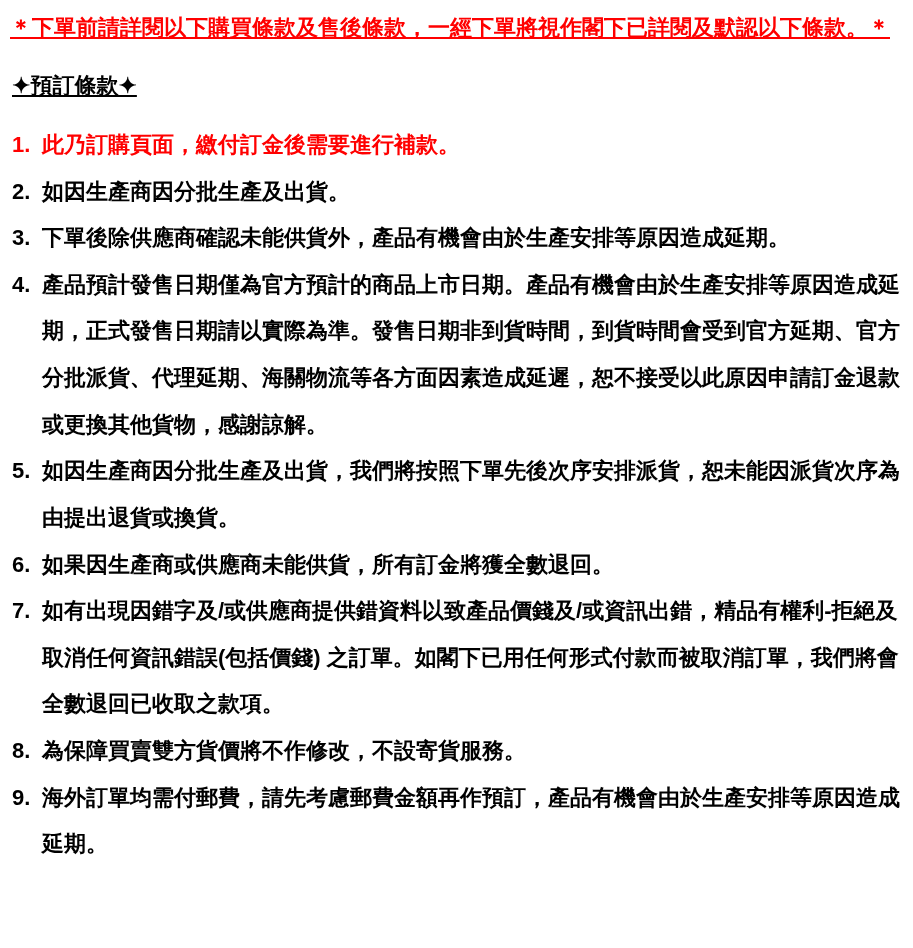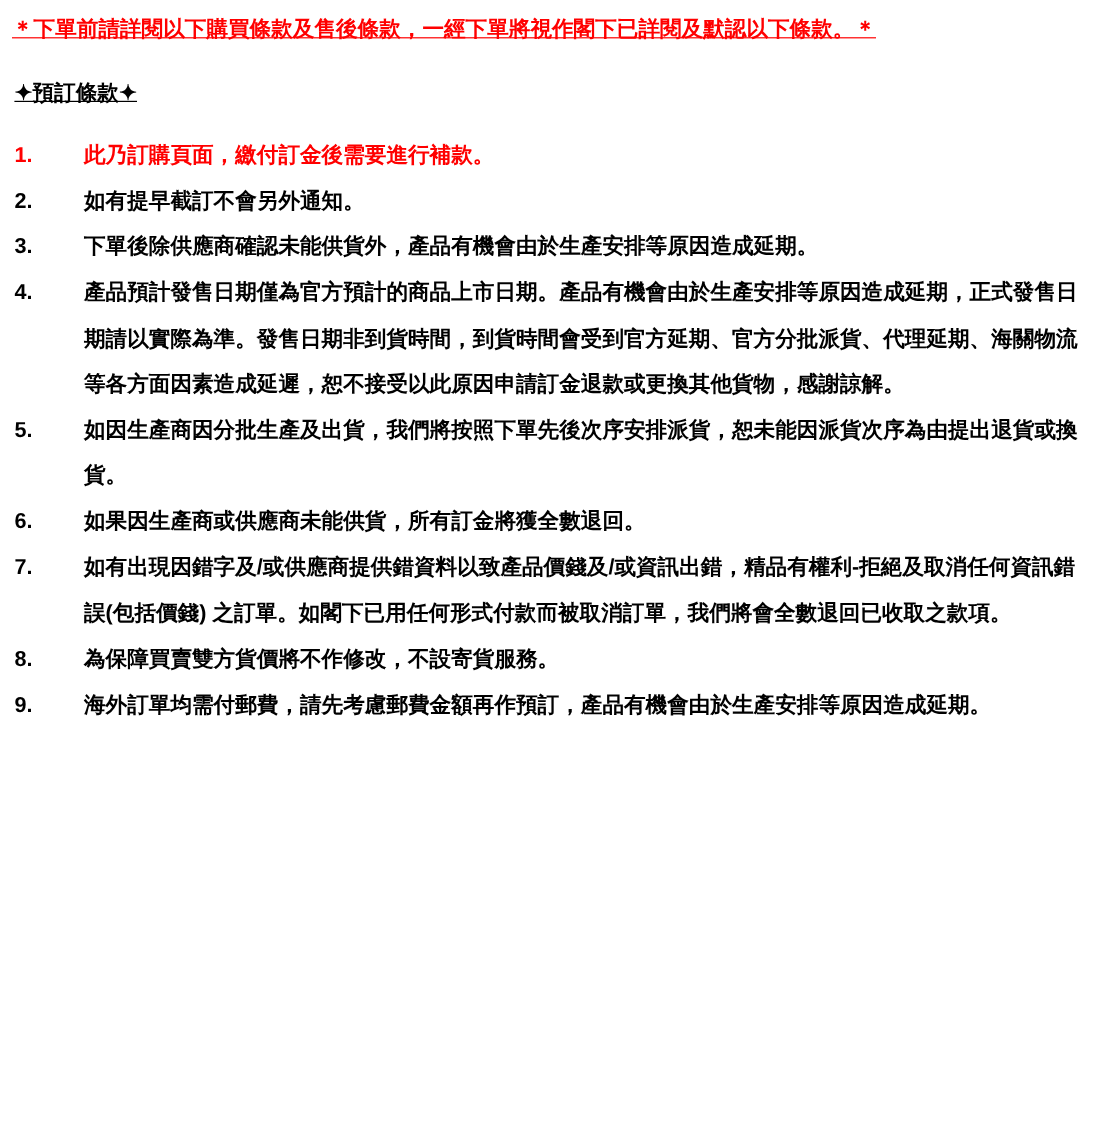--- a/index.html
+++ b/index.html
@@ -7,21 +7,21 @@
     padding: 0;
     background: #ffffff;
   }
   .page {
     box-sizing: border-box;
     width: 913px;
     min-height: 948px;
     padding: 10px 12px 10px 10px;
     font-family: "Liberation Sans", sans-serif;
     font-weight: bold;
-    font-size: 18px;
+    font-size: 22px;
     color: #000000;
     background: #ffffff;
   }
   .notice {
     color: var(--red, #ff0000);
     text-decoration: underline;
     line-height: 1.6;
     margin: 0 0 26px 0;
   }
   .section-title {
@@ -38,21 +38,20 @@
     align-items: flex-start;
     line-height: 2.12;
   }
   .term .num {
     flex: 0 0 30px;
     padding-left: 2px;
   }
   .term .term-text {
     flex: 1 1 auto;
     min-width: 0;
-    margin-left: 28px;
   }
   .term.red {
     color: var(--red, #ff0000);
   }
   .red-underline {
     color: var(--red, #ff0000);
     text-decoration: underline;
   }
   .link {
     color: var(--link, #0000ee);
@@ -68,21 +67,21 @@
 
   <div class="section-title">✦預訂條款✦</div>
 
   <div class="terms">
       <div class="term red">
         <span class="num">1.</span>
         <span class="term-text"><span>此乃訂購頁面，繳付訂金後需要進行補款。</span></span>
       </div>
       <div class="term">
         <span class="num">2.</span>
-        <span class="term-text"><span>如有提早截訂不會另外通知。</span></span>
+        <span class="term-text"><span>如因生產商因分批生產及出貨。</span></span>
       </div>
       <div class="term">
         <span class="num">3.</span>
         <span class="term-text"><span>下單後除供應商確認未能供貨外，產品有機會由於生產安排等原因造成延期。</span></span>
       </div>
       <div class="term">
         <span class="num">4.</span>
         <span class="term-text"><span>產品預計發售日期僅為官方預計的商品上市日期。產品有機會由於生產安排等原因造成延期，正式發售日期請以實際為準。發售日期非到貨時間，到貨時間會受到官方延期、官方分批派貨、代理延期、海關物流等各方面因素造成延遲，恕不接受以此原因申請訂金退款或更換其他貨物，感謝諒解。</span></span>
       </div>
       <div class="term">

